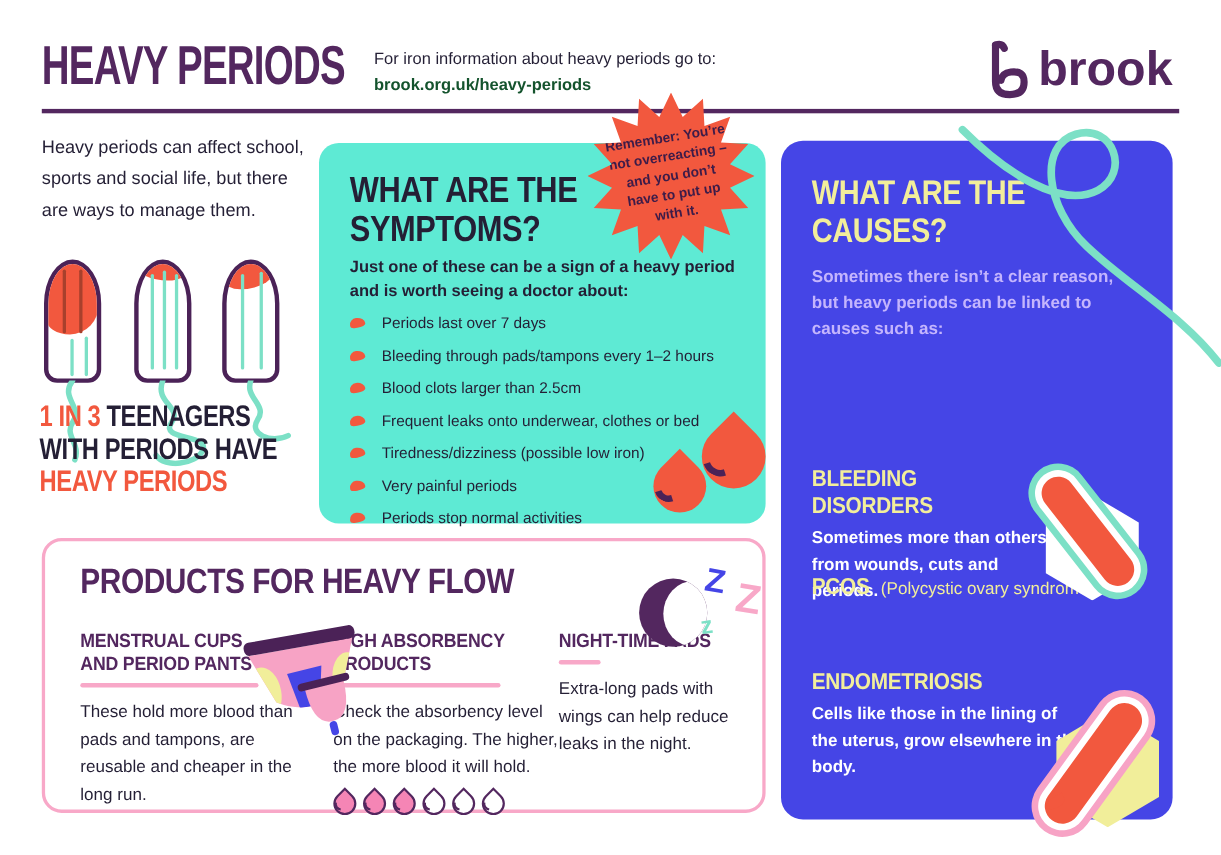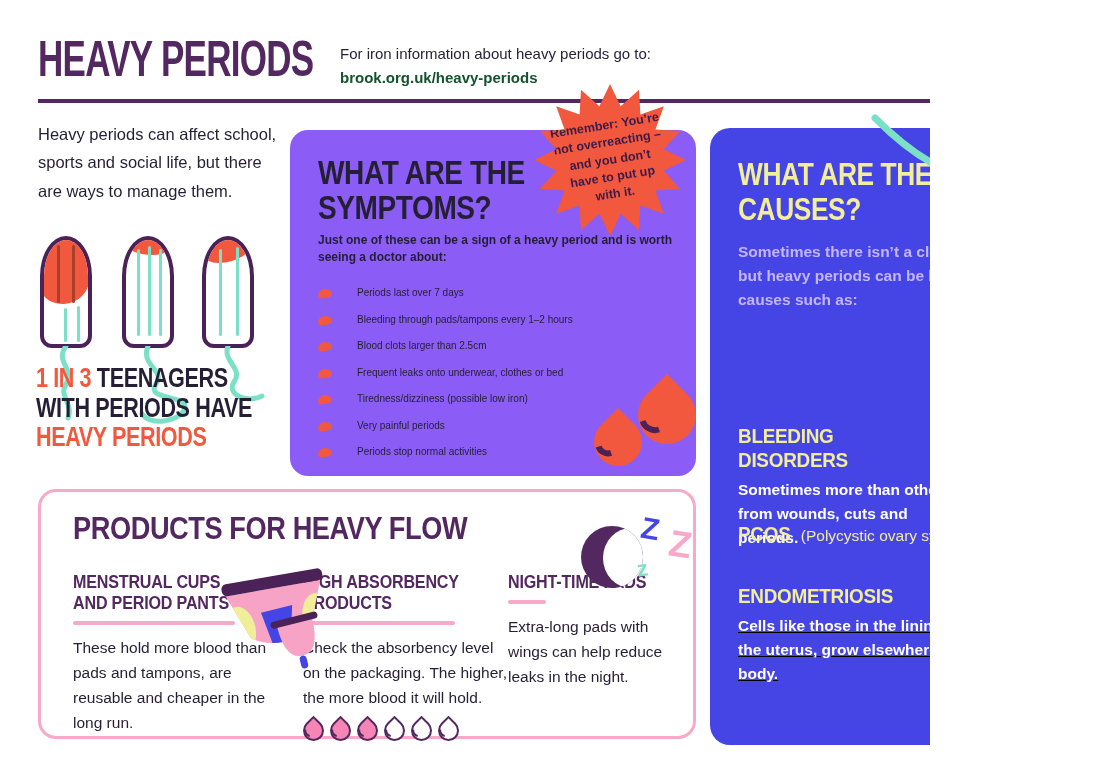--- a/index.html
+++ b/index.html
@@ -1,18 +1,18 @@
 <!DOCTYPE html>
 <html><head>
 <meta charset="utf-8">
 <style>
   * { margin:0; padding:0; box-sizing:border-box; }
   html,body { background:#ffffff; }
   body { font-family:"Liberation Sans", sans-serif; }
-  #page { position:relative; width:930px; height:777px; background:#fff; overflow:hidden; }
+  #page { position:relative; width:1110px; height:777px; background:#fff; overflow:hidden; }
 
   
   .page-title { position:absolute; left:38px; top:30px; font-size:50px; font-weight:800;
     color:#53275f; letter-spacing:-1px; transform:scaleX(.7); transform-origin:left top; white-space:nowrap; }
   .info { position:absolute; left:340px; top:42px; font-size:15px; color:#241f35; line-height:1.6; }
   .info .url { font-weight:700; color:#14532d; text-decoration:none; display:block; }
   .logo { position:absolute; right:44px; top:36px; display:flex; align-items:center; gap:6px; }
   .brand { font-size:44px; font-weight:700; color:#53275f; letter-spacing:0; }
   .divider { position:absolute; left:38px; top:99px; width:1034px; height:3.5px; background:#53275f; }
 
@@ -29,28 +29,28 @@
   .t3 .tfill { height:25px; border-radius:0 0 70% 30% / 0 0 22px 8px; }
   .tl { position:absolute; width:3px; background:#7ce0c6; border-radius:2px; }
   .dl { position:absolute; width:3px; background:#a8402c; border-radius:2px; }
   .strings { position:absolute; left:40px; top:346px; width:230px; height:78px; pointer-events:none; }
   .stat { position:absolute; left:36px; top:364px; width:290px; font-size:27px; font-weight:800;
     line-height:1.1; letter-spacing:-.5px; color:#241f35; transform:scaleX(.8); transform-origin:left top; }
   .stat .red { color:#f2583e; }
 
   
   .sym-panel { position:absolute; left:290px; top:130px; width:406px; height:346px;
-    background:#8b5cf6; border-radius:18px; }
+    background:#5eead4; border-radius:18px; }
   .sym-title { position:absolute; left:28px; top:26px; width:300px; font-size:33px; font-weight:800;
     line-height:1.06; letter-spacing:-.5px; color:#241f35; transform:scaleX(.85); transform-origin:left top; }
-  .sym-intro { position:absolute; left:28px; top:102px; width:356px; font-size:12px; font-weight:700;
+  .sym-intro { position:absolute; left:28px; top:102px; width:356px; font-size:15px; font-weight:700;
     line-height:1.45; color:#241f35; }
   .sym-list { position:absolute; left:28px; top:155px; width:360px; list-style:none; }
-  .sym-list li { display:flex; align-items:flex-end; gap:25px; margin-bottom:13.5px;
-    font-size:10px; color:#241f35; }
+  .sym-list li { display:flex; align-items:flex-start; gap:15px; margin-bottom:13.5px;
+    font-size:14px; color:#241f35; }
   .bullet { flex:0 0 auto; width:14px; height:9px; margin-top:4px; background:#f2583e;
     border-radius:50% 62% 62% 38% / 72% 72% 38% 28%; transform:rotate(-8deg); }
 
   
   .badge { position:absolute; left:534px; top:84px; width:152px; height:152px; background:#f2583e;
     display:flex; align-items:center; justify-content:center;
     clip-path:polygon(100% 50%,85.3% 57%,96.2% 69.1%,79.9% 70%,85.4% 85.4%,70% 79.9%,69.1% 96.2%,57% 85.3%,50% 100%,43% 85.3%,30.9% 96.2%,30% 79.9%,14.6% 85.4%,20.1% 70%,3.8% 69.1%,14.7% 57%,0% 50%,14.7% 43%,3.8% 30.9%,20.1% 30%,14.6% 14.6%,30% 20.1%,30.9% 3.8%,43% 14.7%,50% 0%,57% 14.7%,69.1% 3.8%,70% 20.1%,85.4% 14.6%,79.9% 30%,96.2% 30.9%,85.3% 43%); }
   .badge-text { width:112px; transform:rotate(-9deg); font-size:12.5px; font-weight:700;
     color:#3d1c49; text-align:center; line-height:1.38; }
 
@@ -70,21 +70,21 @@
   .causes-intro { position:absolute; left:28px; top:112px; width:300px; font-size:15.5px;
     line-height:1.55; color:#c4b5fd; font-weight:600; }
   .cause { position:absolute; left:28px; }
   .cause-h { display:inline-block; font-size:21px; font-weight:800; color:#f2ee9b;
     letter-spacing:-.3px; transform:scaleX(.9); transform-origin:left bottom; }
   .cause-note { font-size:15.5px; font-weight:400; color:#f2ee9b; }
   .cause-b { margin-top:6px; font-size:15.5px; line-height:1.55; color:#ffffff; font-weight:600; }
   .c0 { top:190px; width:320px; }
   .c1 { top:296px; width:225px; }
   .c2 { top:394px; width:322px; }
-  .c3 { top:456px; width:250px;text-decoration:underline; }
+  .c3 { top:480px; width:250px; }
 
   .squiggle { position:absolute; left:860px; top:100px; width:250px; height:240px; pointer-events:none; }
 
   .hex { position:absolute; clip-path:polygon(50% 0,94% 26%,94% 74%,50% 100%,6% 74%,6% 26%); }
   .pad { position:absolute; border-radius:999px; }
   .pad .mid { position:absolute; inset:6px; border-radius:999px; background:#fff; }
   .pad .core { position:absolute; inset:12px; border-radius:999px; background:#f2583e; }
   .hex1 { left:235px; top:322px; width:96px; height:96px; background:#fff; }
   .pad1 { left:252px; top:284px; width:54px; height:142px; background:#7ce0c6; transform:rotate(-38deg); }
   .hex2 { left:244px; top:518px; width:106px; height:106px; background:#f1ee9a; }
@@ -124,20 +124,27 @@
 </style>
 </head>
 <body>
 
 <div id="page">
 
   <h1 class="page-title">HEAVY PERIODS</h1>
   <div class="info">
     <span>For iron information about heavy periods go to:</span>
     <a class="url" href="#">brook.org.uk/heavy-periods</a>
+  </div>
+  <div class="logo">
+    <svg width="46" height="54" viewBox="0 0 46 54">
+      <path d="M13,5 L13,38 Q13,50 26,50 Q39,50 39,38.5 Q39,28 27,29.5 Q19,30.5 18,37" fill="none" stroke="#53275f" stroke-width="6.5" stroke-linecap="round"></path>
+      <path d="M13,5 Q19,3 21,8" fill="none" stroke="#53275f" stroke-width="6.5" stroke-linecap="round"></path>
+    </svg>
+    <span class="brand">brook</span>
   </div>
   <div class="divider"></div>
 
   <p class="intro-par">Heavy periods can affect school, sports and social life, but there are ways to manage them.</p>
 
   <div class="tampons">
     <div class="tampon t1">
       <div class="tfill"></div>
       <div class="dl" style="left:13px;top:5px;height:58px"></div>
       <div class="dl" style="left:28px;top:5px;height:58px"></div>

